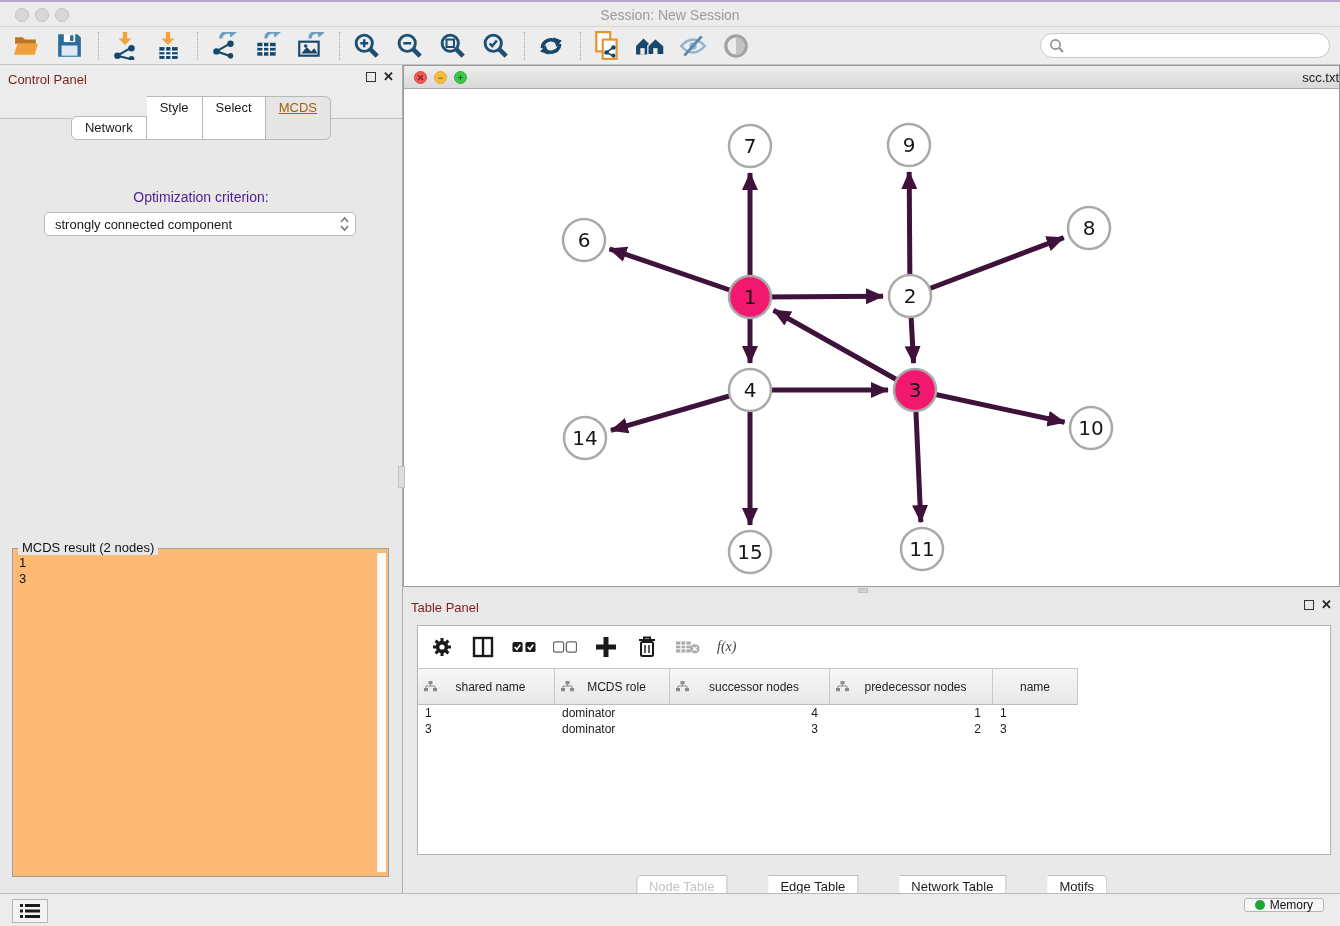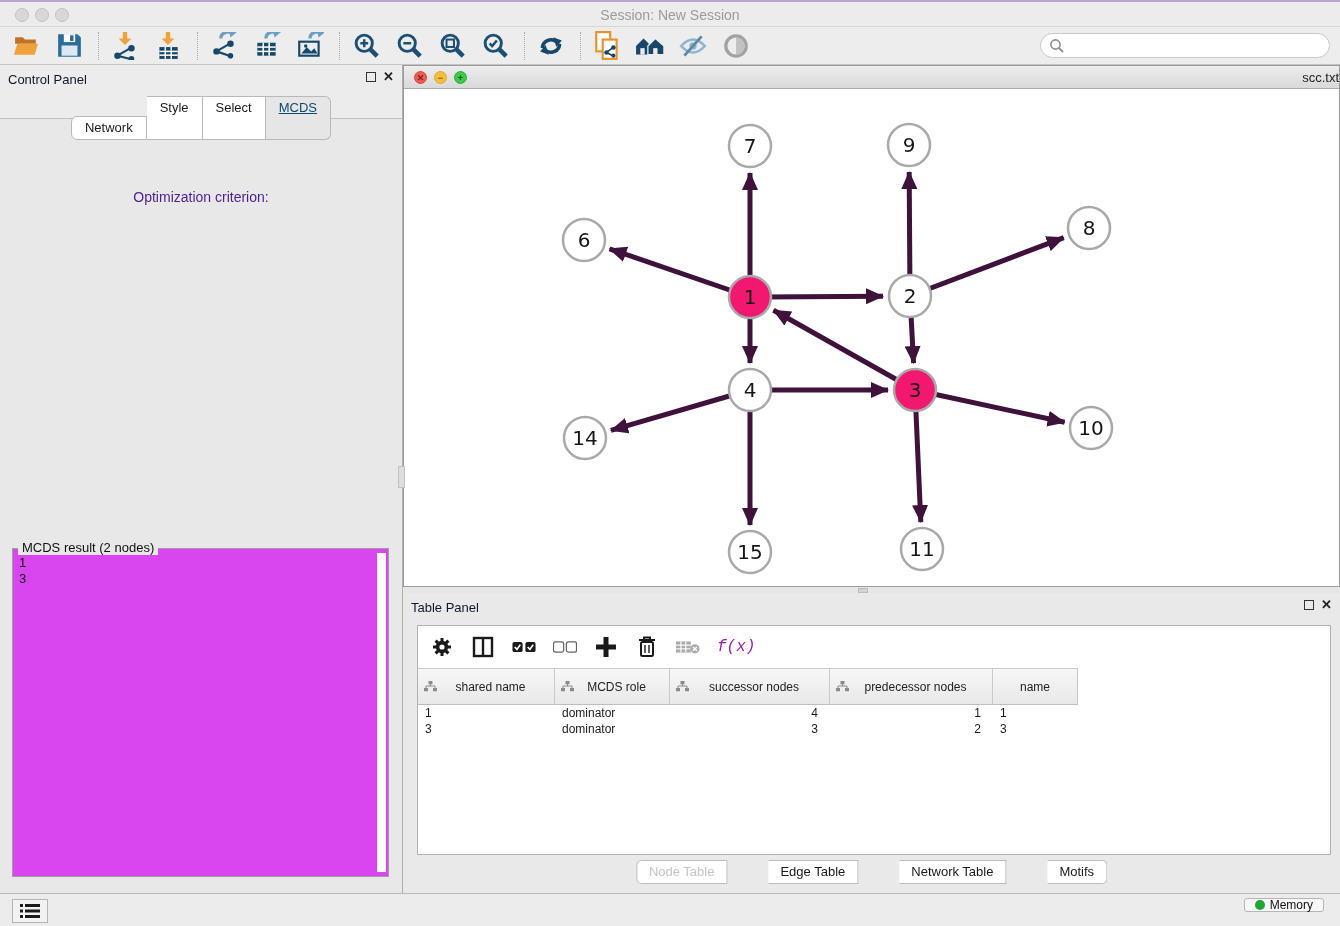--- a/index.html
+++ b/index.html
@@ -17,36 +17,36 @@
   .t1{left:15px}.t2{left:35px}.t3{left:55px}
   .titlebar-title{position:absolute;left:0;right:0;top:5px;text-align:center;font-size:14px;color:#9B9B9B;}
   
   .toolbar{position:absolute;left:0;top:27px;width:1340px;height:38px;background:#EDEDED;border-bottom:1px solid #C4C4C4;display:flex;align-items:center;padding-left:10px;}
   .tb-icon{width:32px;height:32px;display:flex;align-items:center;justify-content:center;margin-right:11px;flex:none;}
   .tb-sep{width:1px;height:28px;border-left:1px dotted #A8A8A8;margin:0 10px 0 2px;flex:none;}
   .searchbox{position:absolute;right:10px;top:33px;width:290px;height:25px;background:#fff;border:1px solid #C8C8C8;border-radius:13px;display:flex;align-items:center;padding-left:8px;}
   
   .control-panel{position:absolute;left:0;top:65px;width:403px;height:828px;background:#ECECEC;border-right:1px solid #ADADAD;}
   .cp-header{position:relative;height:30px;}
-  .panel-title{position:absolute;left:8px;top:7px;font-size:13px;color:#0f172a;}
+  .panel-title{position:absolute;left:8px;top:7px;font-size:13px;color:#7f1d1d;}
   .panel-btns{position:absolute;right:8px;top:7px;display:flex;gap:7px;align-items:center;}
   .float-icon{width:10px;height:10px;border:1.5px solid #333;display:inline-block;}
   .close-icon{font-size:13px;font-weight:bold;color:#222;line-height:10px;}
   .cp-tabs{position:absolute;left:0;right:0;top:31px;display:flex;justify-content:center;z-index:2;}
   .cp-tab{font-size:13px;padding:3px 13px 4px;background:#fff;border:1px solid #B9B9B9;border-left:none;cursor:default;}
   .cp-tab:first-child{border-left:1px solid #B9B9B9;border-radius:6px 0 0 6px;margin-top:20px;}
   .cp-tab.last{border-radius:0 6px 6px 0;}
-  .cp-tab.active{background:#E6E6E6;color:#0c4a6e;text-decoration:underline;}
+  .cp-tab.active{background:#E6E6E6;color:#a16207;text-decoration:underline;}
   .cp-body{position:absolute;left:0;right:0;top:53px;bottom:0;background:#E8E8E8;border-top:1px solid #C0C0C0;}
   .opt-label{position:absolute;left:0;right:0;top:70px;text-align:center;font-size:14px;color:#4c1d95;}
   .criterion-select{position:absolute;left:44px;top:93px;width:312px;height:24px;background:#fff;border:1px solid #B7B7B7;border-radius:5px;display:flex;align-items:center;font-size:13px;padding-left:10px;}
   .select-stepper{position:absolute;right:6px;top:3px;display:flex;flex-direction:column;align-items:center;line-height:8px;font-size:9px;color:#777;}
   .cp-buttons{position:absolute;left:0;right:0;top:126px;display:flex;justify-content:center;gap:14px;}
   .mac-btn{background:#fff;border:1px solid #B7B7B7;border-radius:5px;height:23px;padding:0 15px;font-size:13px;display:flex;align-items:center;color:#111;}
-  .mcds-fieldset{position:absolute;left:12px;right:13px;top:429px;bottom:16px;border:1px solid #9D9D9D;background:#d946ef;}
+  .mcds-fieldset{position:absolute;left:12px;right:13px;top:429px;bottom:16px;border:1px solid #9D9D9D;background:#fdba74;}
   .mcds-legend{position:absolute;left:5px;top:-9px;background:#E8E8E8;padding:0 4px;font-size:13px;color:#111;}
   .mcds-lines{position:absolute;left:6px;top:6px;font-size:13px;line-height:16px;color:#111;}
   .mcds-scroll{position:absolute;right:2px;top:4px;bottom:4px;width:9px;background:#FAFAFA;border-left:1px solid #EDEDED;}
   
   .net-window{position:absolute;left:403px;top:65px;width:937px;height:522px;border:1px solid #9B9B9B;background:#fff;}
   .net-titlebar{position:relative;height:23px;background:linear-gradient(#EDEDED,#D9D9D9);border-bottom:1px solid #ABABAB;}
   .net-title{position:absolute;left:0;right:0;top:4px;text-align:right;font-size:13px;color:#222;}
   .tl{position:absolute;top:5px;width:13px;height:13px;border-radius:50%;font-size:9px;line-height:12px;text-align:center;color:rgba(0,0,0,.55);font-weight:bold;}
   .tl-red{left:10px;background:#F25A52;border:1px solid #D8453E;}
   .tl-yellow{left:30px;background:#F6BD3B;border:1px solid #DEA733;}
@@ -54,32 +54,32 @@
   .net-canvas{position:absolute;left:0;top:23px;right:0;bottom:0;background:#fff;overflow:hidden;}
   .net-canvas svg{display:block;}
   .h-grip{position:absolute;left:858px;top:588px;width:10px;height:5px;background:#D2D2D2;border:1px solid #BDBDBD;}
   .v-grip{position:absolute;left:398px;top:466px;width:7px;height:22px;background:#DDDDDD;border:1px solid #C2C2C2;}
   
   .table-panel{position:absolute;left:403px;top:593px;width:937px;height:300px;background:#E9E9E9;}
   .tp-header{position:relative;height:30px;}
   .tp-box{position:absolute;left:14px;right:9px;top:32px;height:230px;background:#fff;border:1px solid #B2B2B2;}
   .tp-toolbar{height:42px;display:flex;align-items:center;padding-left:12px;gap:17px;}
   .tp-icon{display:flex;align-items:center;justify-content:center;width:24px;height:24px;}
-  .fx-label{font-family:Liberation Mono, monospace;font-style:italic;font-size:16px;color:#a21caf;}
+  .fx-label{font-family:Liberation Serif, serif;font-style:italic;font-size:14px;color:#404040;}
   .grid-header{display:flex;height:37px;}
   .gh-cell{background:linear-gradient(#F7F7F7,#E8E8E8);border-top:1px solid #C9C9C9;border-bottom:1px solid #BDBDBD;border-right:1px solid #C9C9C9;font-size:12px;color:#222;display:flex;align-items:center;}
   .gh-cell:first-child{border-left:none;}
   .gh-icon{margin:0 6px 0 6px;flex:none;}
   .gh-label{flex:1;text-align:center;padding-right:16px;}
   .gh-label.noicon{padding:0;}
   .grid-row{display:flex;height:16px;font-size:12px;align-items:center;}
   .cell{flex:none;white-space:nowrap;overflow:hidden;}
   .al{padding-left:7px;text-align:left;}
   .ar{padding-right:12px;text-align:right;}
-  .tp-tabs{position:absolute;left:50%;transform:translateX(-50%);top:267px;display:flex;gap:41px;}
+  .tp-tabs{position:absolute;left:50%;transform:translateX(-50%);top:282px;display:flex;gap:41px;}
   .tp-tab{font-size:13px;padding:3px 12px 4px;background:#fff;border:1px solid #BDBDBD;border-left:none;white-space:nowrap;}
   .tp-tab:first-child{border-left:1px solid #BDBDBD;border-radius:5px 0 0 5px;}
   .tp-tab.last{border-radius:0 5px 5px 0;}
   .tp-tab.active{color:#C4C4C4;}
   
   .status-bar{position:absolute;left:0;top:893px;width:1340px;height:33px;background:#ECECEC;border-top:1px solid #BABABA;}
   .list-btn{position:absolute;left:12px;top:5px;width:36px;height:24px;background:#F2F2F2;border:1px solid #B5B5B5;display:flex;align-items:center;justify-content:center;}
   .memory-btn{position:absolute;right:16px;top:4px;height:14px;background:#F7F7F7;border:1px solid #B5B5B5;border-radius:3px;display:flex;align-items:center;gap:5px;padding:0 10px;font-size:12px;color:#111;}
   .mem-dot{width:10px;height:10px;border-radius:50%;background:#1DA733;display:inline-block;}
 </style>
@@ -261,20 +261,29 @@
     </span>
   </div>
   <div class="cp-tabs">
     <span class="cp-tab">Network</span>
     <span class="cp-tab">Style</span>
     <span class="cp-tab">Select</span>
     <span class="cp-tab last active">MCDS</span>
   </div>
   <div class="cp-body">
     <div class="opt-label">Optimization criterion:</div>
+    <div class="criterion-select">
+      <span>strongly connected component</span>
+      <span class="select-stepper">
+        <svg width="9" height="16" viewBox="0 0 9 16">
+            <path d="M1 6l3.5-4L8 6" fill="none" stroke="#777" stroke-width="1.6"></path>
+            <path d="M1 10l3.5 4L8 10" fill="none" stroke="#777" stroke-width="1.6"></path>
+          </svg>
+      </span>
+    </div>
     <div class="mcds-fieldset">
       <span class="mcds-legend">MCDS result (2 nodes)</span>
       <div class="mcds-lines">
         <div>1</div>
         <div>3</div>
       </div>
       <div class="mcds-scroll"></div>
     </div>
   </div>
 </div>

